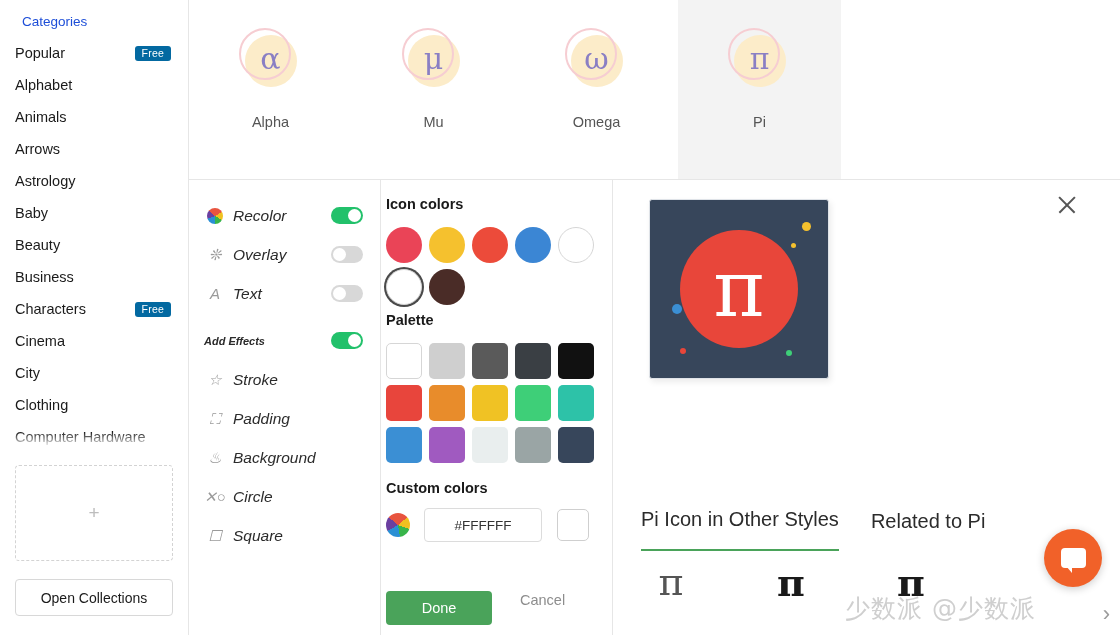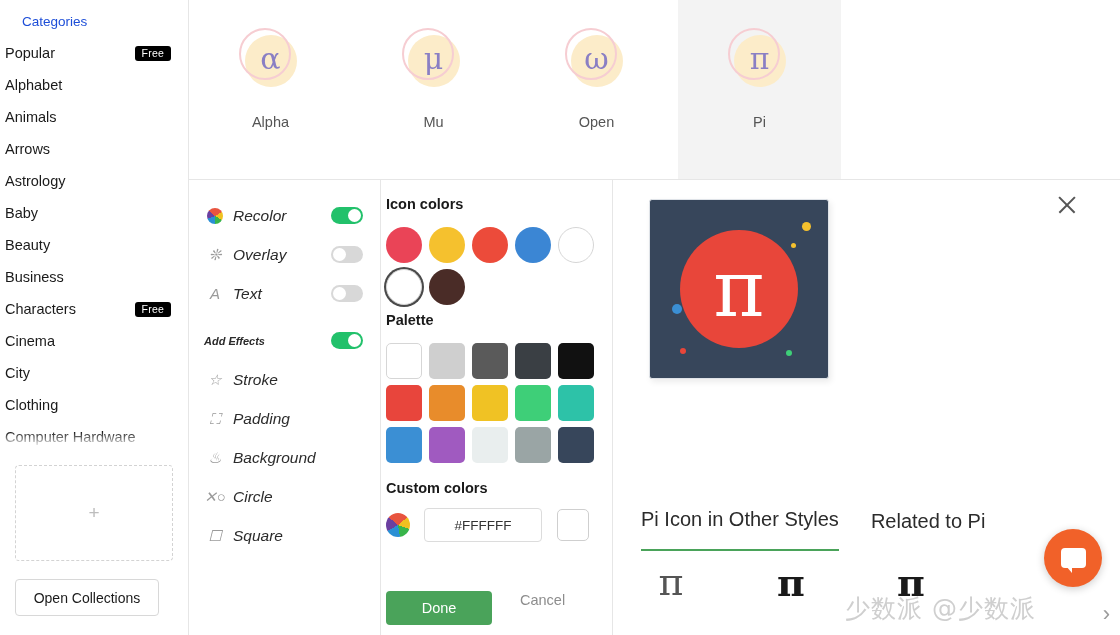--- a/index.html
+++ b/index.html
@@ -36,30 +36,30 @@
   }
   .cat-list {
     padding: 0;
     margin: 0;
     list-style: none;
   }
   .cat-item {
     height: 32px;
     display: flex;
     align-items: center;
-    padding-left: 5px;
+    padding-left: 15px;
     font-size: 14.5px;
     color: #1a1a1a;
     position: relative;
     cursor: pointer;
   }
   .cat-item .badge {
     position: absolute;
     right: 17px;
-    background: #000000;
+    background: #0369a1;
     color: #fff;
     font-size: 10.5px;
     border-radius: 3px;
     padding: 1.5px 7px;
     letter-spacing: .2px;
   }
   .cat-fade {
     position: absolute;
     left: 0;
     top: 432px;
@@ -81,21 +81,21 @@
     justify-content: center;
     color: #bdbdbd;
     font-size: 19px;
     box-sizing: border-box;
     cursor: pointer;
   }
   .open-collections {
     position: absolute;
     left: 15px;
     top: 579px;
-    width: 144px;
+    width: 158px;
     height: 37px;
     border: 1px solid #d8d8d8;
     border-radius: 4px;
     background: #fff;
     font-size: 14px;
     color: #1a1a1a;
     cursor: pointer;
     font-family: "Liberation Sans", sans-serif;
   }
 
@@ -549,21 +549,21 @@
           <div class="glyph-letter">μ</div>
         </div>
         <div class="result-label">Mu</div>
       </div>
       <div class="result-cell">
         <div class="glyph-wrap">
           <div class="glyph-circle"></div>
           <div class="glyph-ring"></div>
           <div class="glyph-letter">ω</div>
         </div>
-        <div class="result-label">Open</div>
+        <div class="result-label">Omega</div>
       </div>
       <div class="result-cell selected">
         <div class="glyph-wrap">
           <div class="glyph-circle"></div>
           <div class="glyph-ring"></div>
           <div class="glyph-letter">π</div>
         </div>
         <div class="result-label">Pi</div>
       </div>
     </div>

